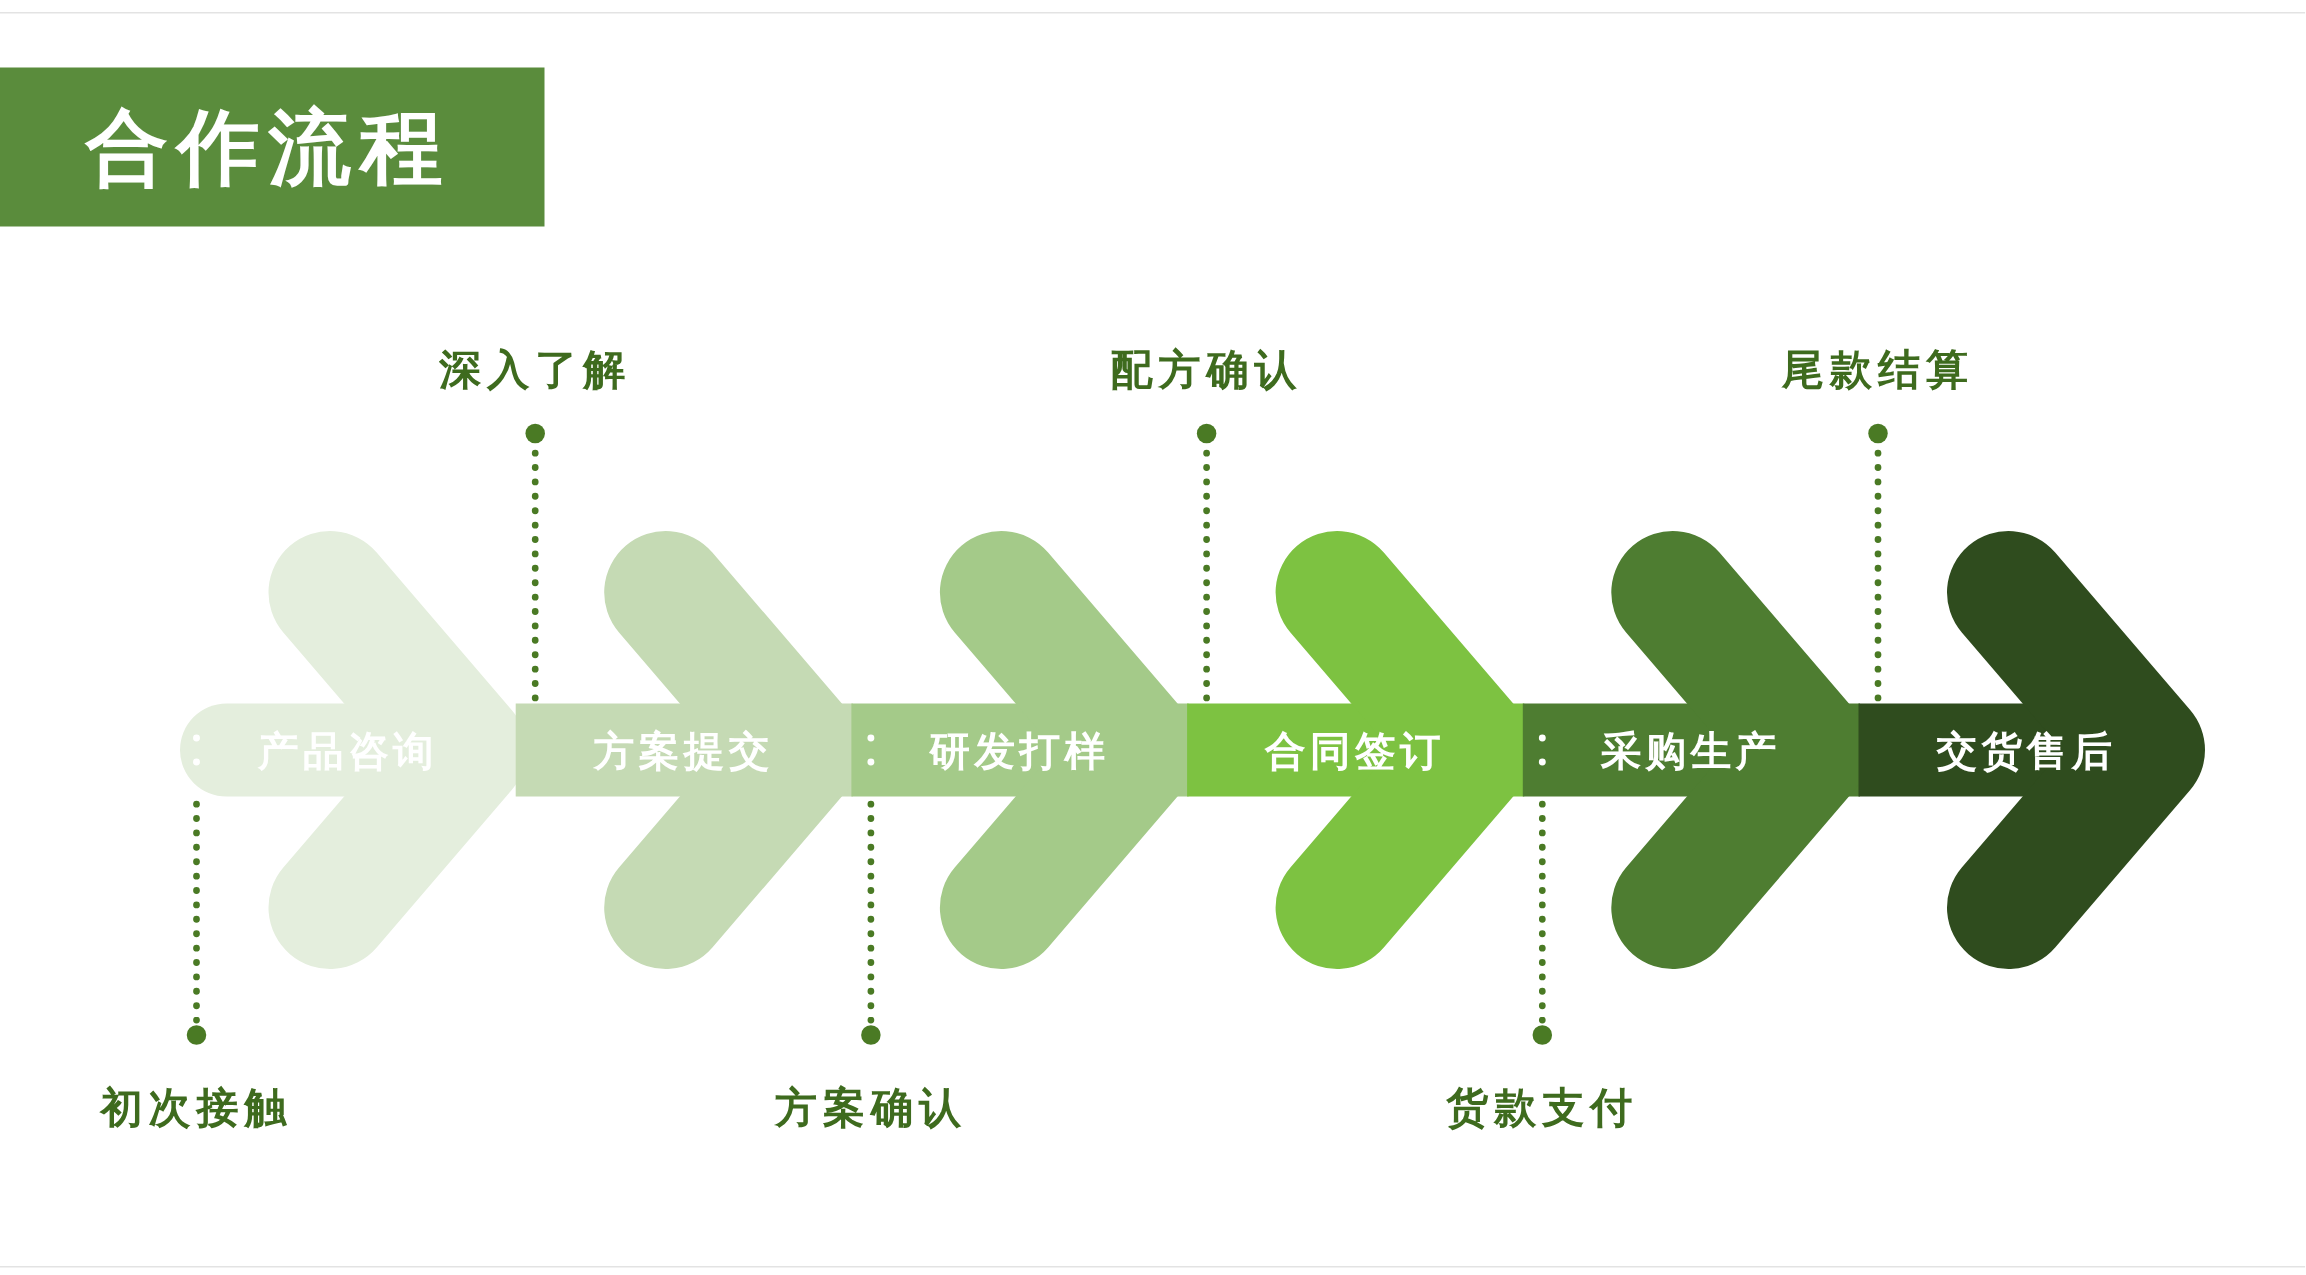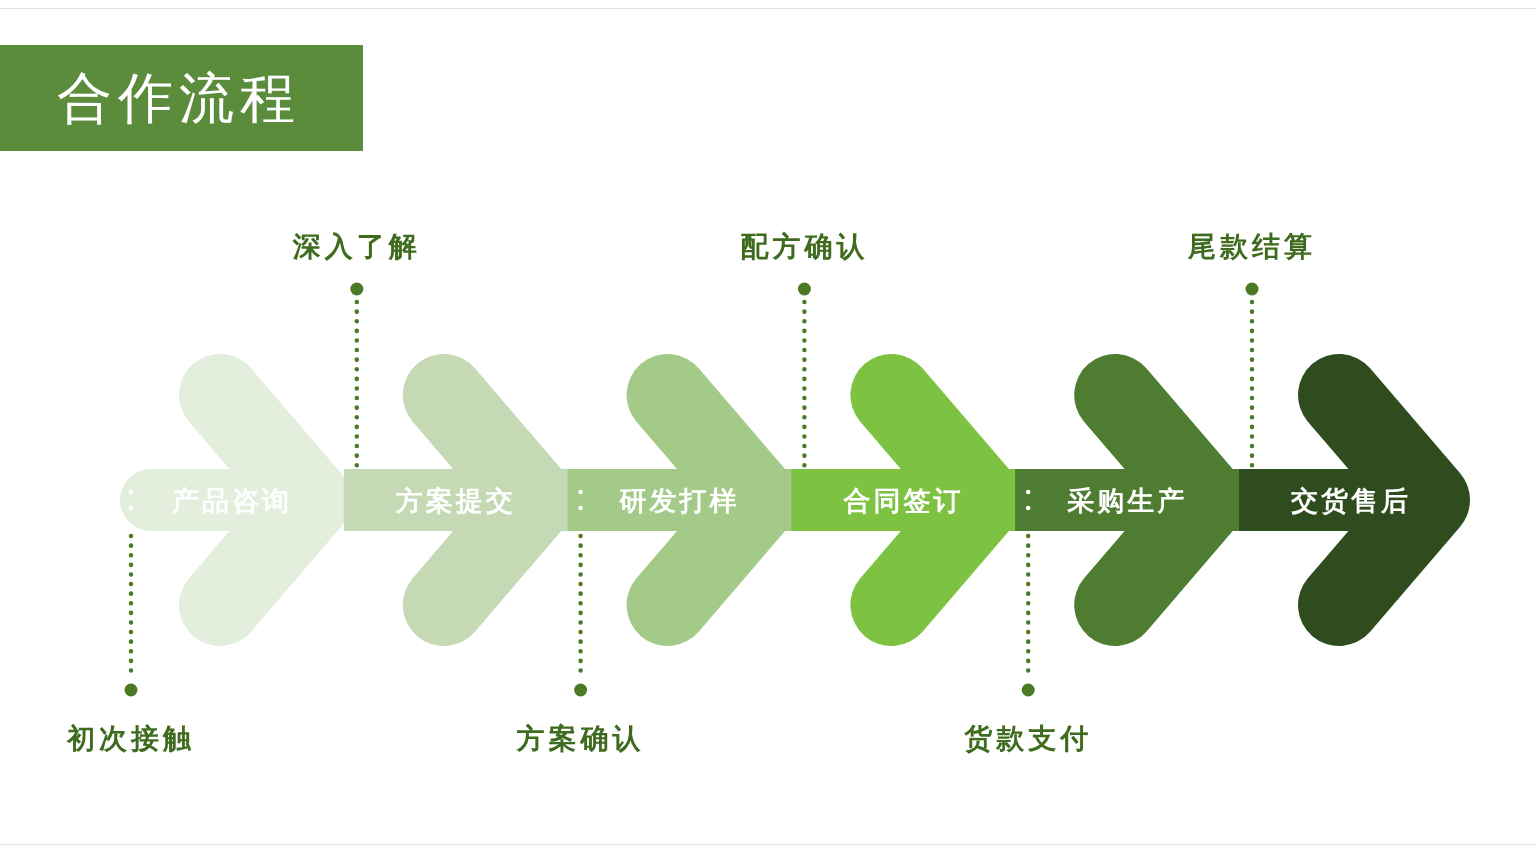--- a/index.html
+++ b/index.html
@@ -28,21 +28,21 @@
     position: absolute;
     left: 0;
     top: 45px;
     width: 363px;
     height: 106px;
   }
   .title-box h1 {
     margin: 0;
     color: #ffffff;
     font-size: 55px;
-    font-weight: normal;
+    font-weight: bold;
     line-height: 106px;
     padding-left: 57px;
     letter-spacing: 6px;
     font-family: "Liberation Sans", sans-serif;
   }
   #diagram {
     position: absolute;
     left: 0;
     top: 0;
   }

